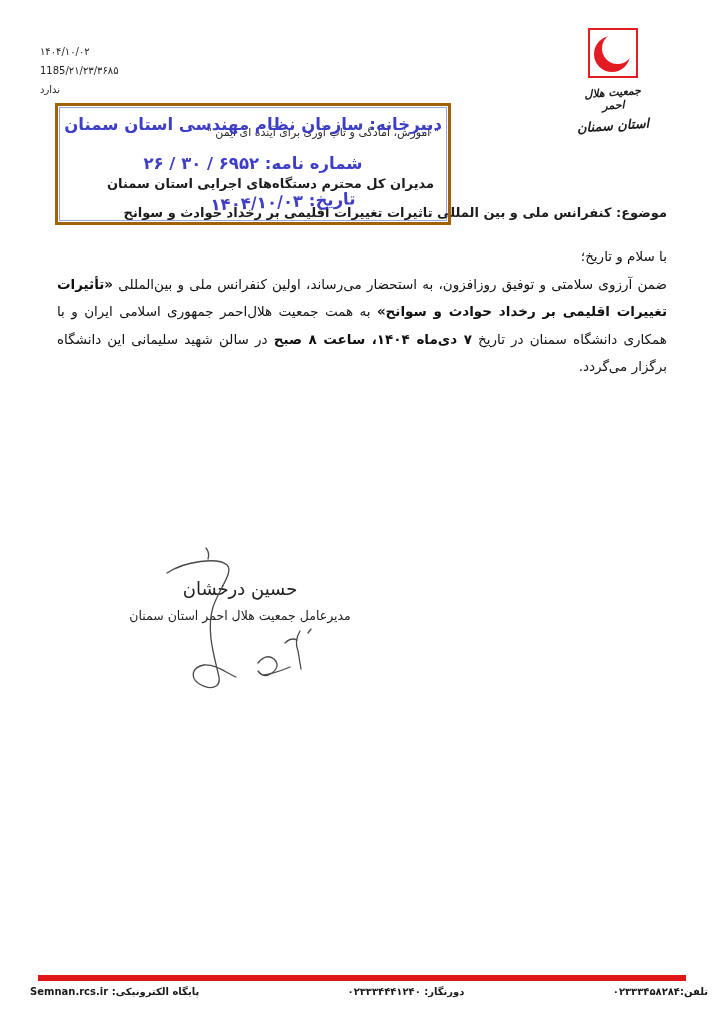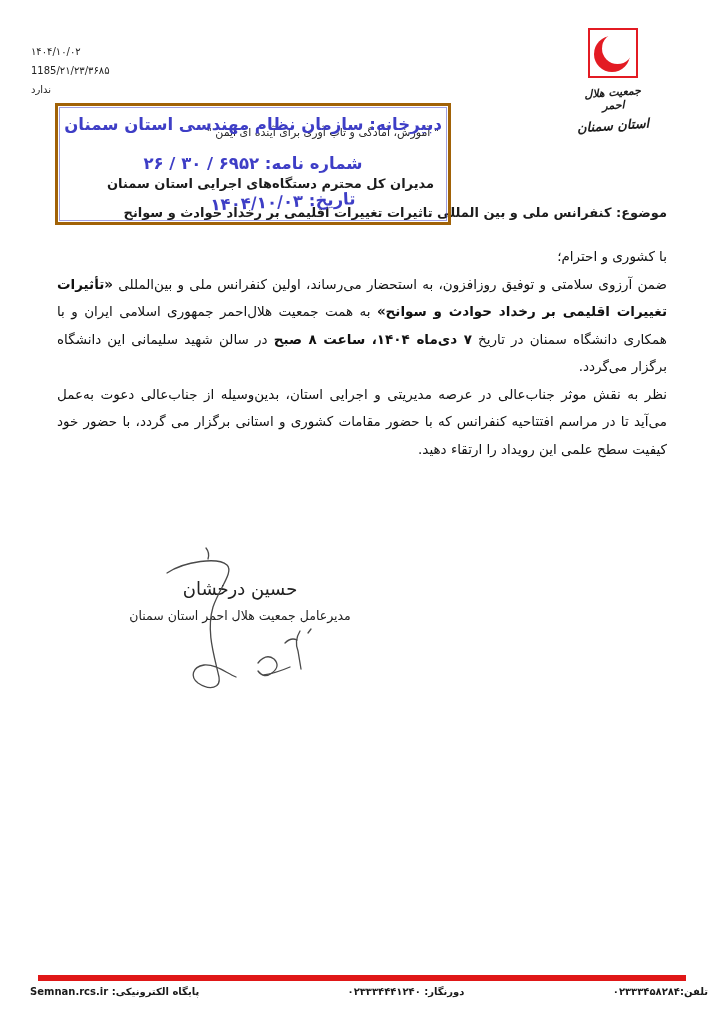--- a/index.html
+++ b/index.html
@@ -3,21 +3,21 @@
 <meta charset="utf-8">
 <style>
   html,body{margin:0;padding:0;background:#888;}
   .page{
     position:relative;width:724px;height:1024px;margin:0 auto;
     background:#ffffff;overflow:hidden;
     font-family:"DejaVu Sans",sans-serif;color:#1c1c1c;
   }
   
   .ref-block{
-    position:absolute;top:42px;left:31px;width:130px;
+    position:absolute;top:42px;left:40px;width:130px;
     direction:rtl;text-align:left;font-size:10px;line-height:19px;color:#222;
   }
   .ref-block div{text-align:left;}
   
   .logo{
     position:absolute;top:28px;right:72px;width:78px;text-align:center;
   }
   .crescent-frame{
     width:46px;height:46px;border:2px solid #e31b23;margin:0 auto;position:relative;background:#fff;
   }
@@ -109,23 +109,22 @@
   <div class="subject">موضوع: کنفرانس ملی و بین المللی تاثیرات تغییرات اقلیمی بر رخداد حوادث و سوانح</div>
 
   <div class="stamp">
     <div class="stamp-inner"></div>
     <div class="stamp-line stamp-secretariat">دبیرخانه: سازمان نظام مهندسی استان سمنان</div>
     <div class="stamp-line stamp-number">شماره نامه: ۶۹۵۲ / ۳۰ / ۲۶</div>
     <div class="stamp-line stamp-date">تاریخ: ۱۴۰۴/۱۰/۰۳</div>
   </div>
 
   <div class="letter-body">
-    <p>با کشوری و احترام؛</p>
+    <p>با سلام و تاریخ؛</p>
     <p><span>ضمن آرزوی سلامتی و توفیق روزافزون، به استحضار می‌رساند، اولین کنفرانس ملی و بین‌المللی </span><span class="bold">«تأثیرات تغییرات اقلیمی بر رخداد حوادث و سوانح»</span><span> به همت جمعیت هلال‌احمر جمهوری اسلامی ایران و با همکاری دانشگاه سمنان در تاریخ </span><span class="bold">۷ دی‌ماه ۱۴۰۴، ساعت ۸ صبح</span><span> در سالن شهید سلیمانی این دانشگاه برگزار می‌گردد.</span></p>
-    <p>نظر به نقش موثر جناب‌عالی در عرصه مدیریتی و اجرایی استان، بدین‌وسیله از جناب‌عالی دعوت به‌عمل می‌آید تا در مراسم افتتاحیه کنفرانس که با حضور مقامات کشوری و استانی برگزار می گردد، با حضور خود کیفیت سطح علمی این رویداد را ارتقاء دهید.</p>
   </div>
 
   <div class="sig-block">
     <div class="sig-name">حسین درخشان</div>
     <div class="sig-title">مدیرعامل جمعیت هلال احمر استان سمنان</div>
   </div>
   <svg class="sig-svg" width="210" height="175" viewBox="0 0 210 175">
     <g fill="none" stroke="#4a4a4a" stroke-width="1.3" stroke-linecap="round">
       <path d="M66,13 q4,5 2,11"></path>
       <path d="M27,38 C45,26 78,22 87,30 C94,37 80,52 73,72 C66,96 74,120 79,142 C81,153 70,156 58,148 C50,142 52,132 64,130 C76,129 86,138 96,142"></path>

